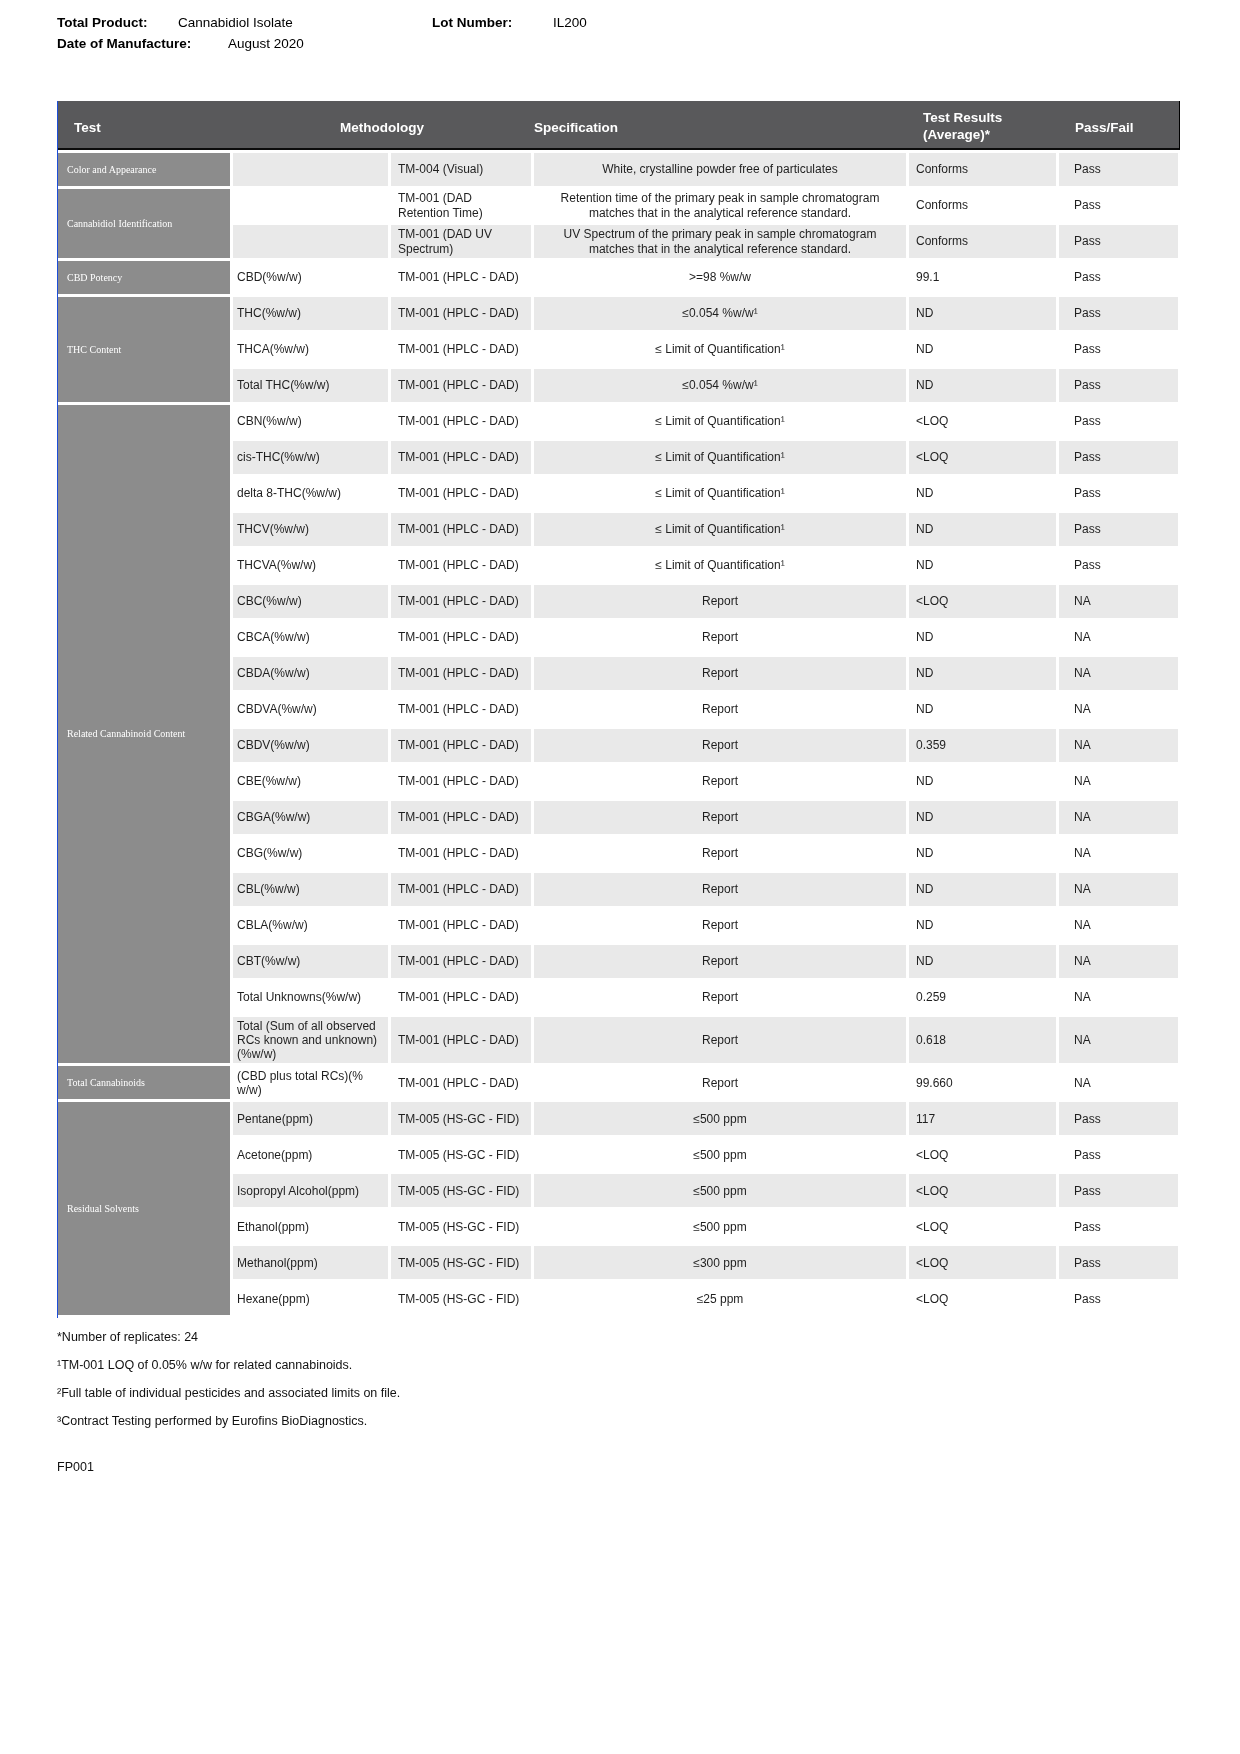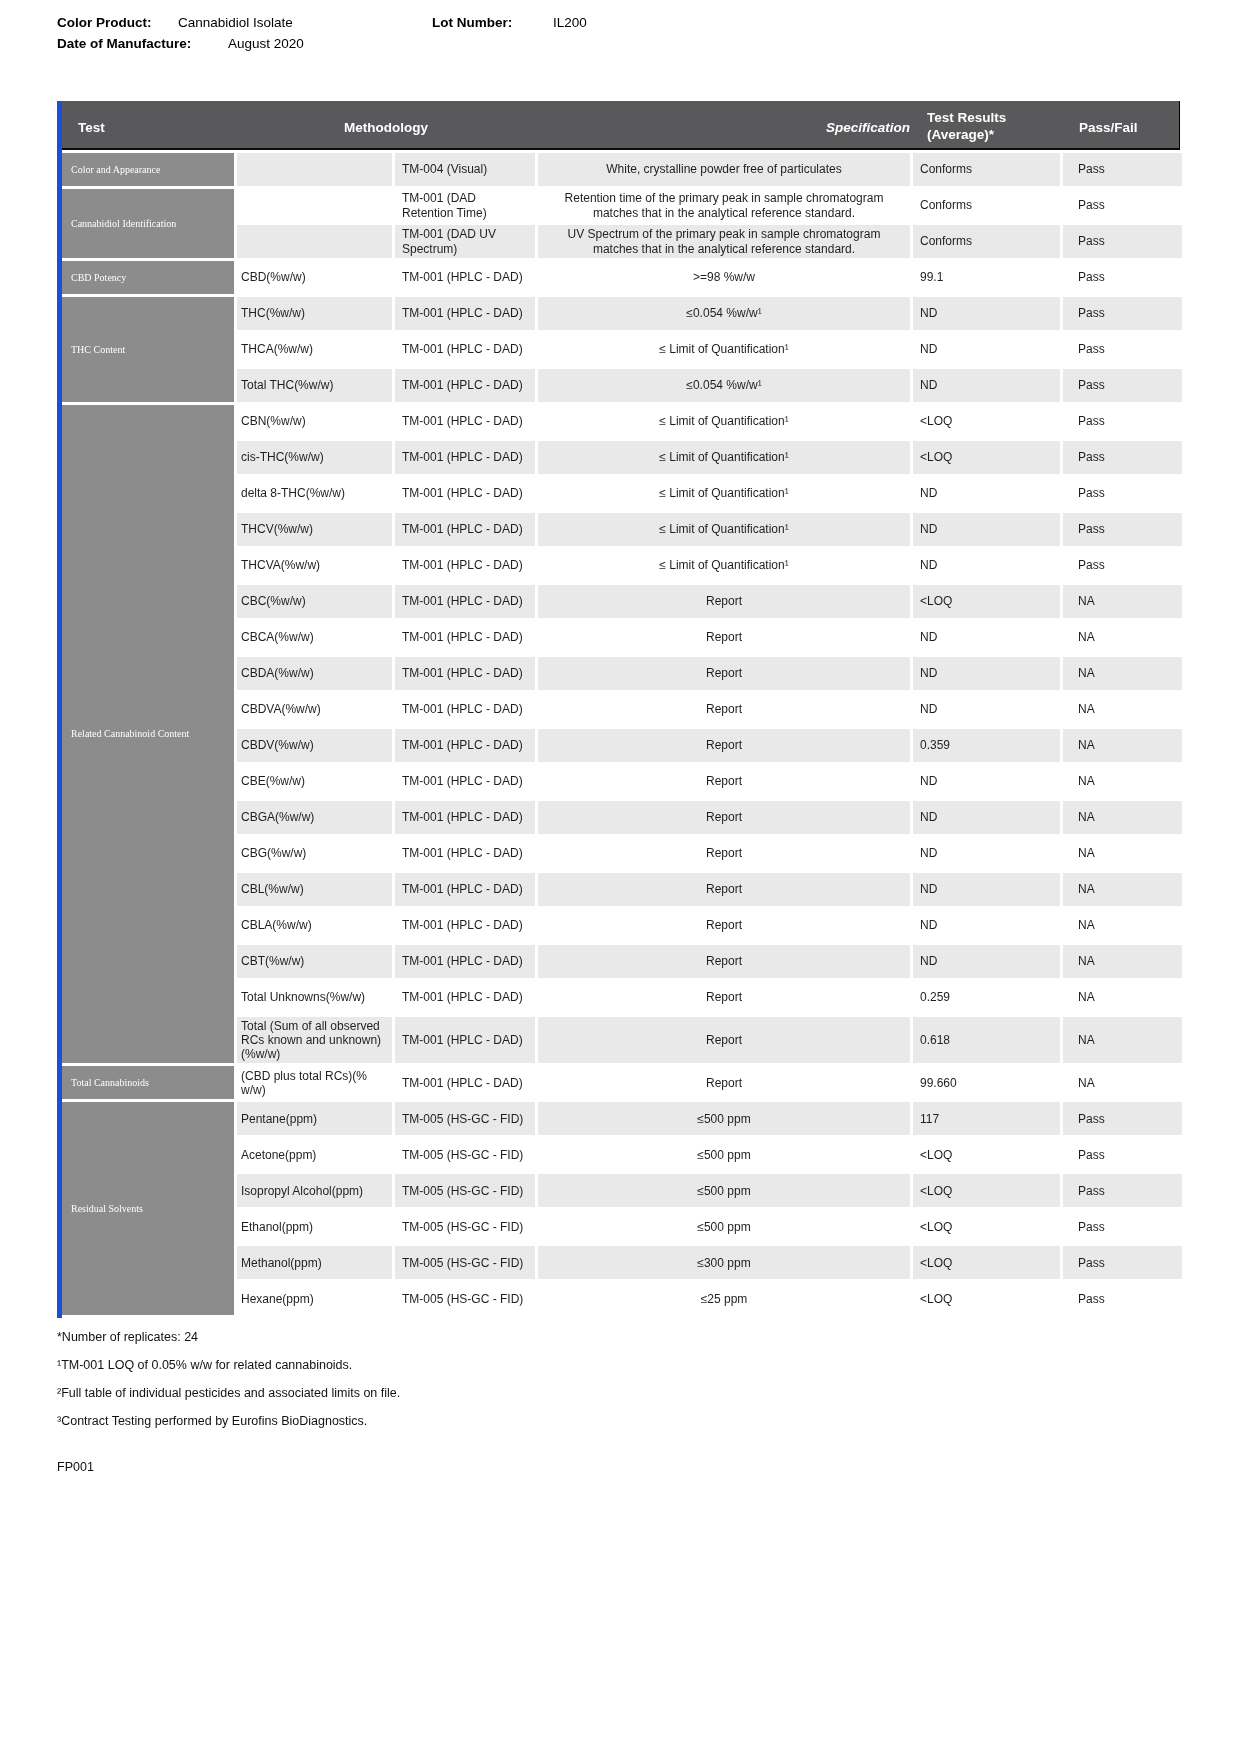--- a/index.html
+++ b/index.html
@@ -29,21 +29,21 @@
   .fp-label{left:0;}
   .fp-value{left:121px;}
   .lot-label{left:375px;}
   .lot-value{left:496px;}
   .dom-label{left:0;}
   .dom-value{left:171px;}
 
   .table-wrap{
     position:relative;
     margin-top:44px;
-    border-left:5px solid #1d4ed8;
+    border-left:1px solid #1d4ed8;
     width:1123px;
   }
   .header-strip{
     position:absolute;top:0;left:0;right:0;height:49px;
     background:var(--header-bg);
     border-bottom:2px solid #0b0b0b;
     border-right:1px solid #000;
   }
   table{
     position:relative;
@@ -61,21 +61,21 @@
   col.c-pass{width:119px;}
   thead th{
     background:transparent;
     color:#ffffff;
     font-size:13.5px;font-weight:bold;
     height:46px;vertical-align:middle;
     padding:0;text-align:left;
   }
   th.h-test{padding-left:16px;}
   th.h-method{text-align:center;}
-  th.h-spec{text-align:right;font-style:italic;}
+  th.h-spec{text-align:left;}
   th.h-results{padding-left:14px;padding-right:30px;line-height:1.25;}
   th.h-pass{padding-left:16px;}
   tbody tr{height:33px;}
   tbody td{
     font-size:12px;line-height:1.18;
     vertical-align:middle;
     padding:2px 8px;
     color:var(--ink);
     background:transparent;
   }
@@ -100,21 +100,21 @@
   .form-code{margin-top:25px;font-size:12.5px;color:#111;}
 </style>
 </head>
 <body>
 
 <div class="content">
 
 
   <div class="meta">
     <div class="meta-row">
-      <span class="m-label fp-label">Color Product:</span>
+      <span class="m-label fp-label">Total Product:</span>
       <span class="fp-value">Cannabidiol Isolate</span>
       <span class="m-label lot-label">Lot Number:</span>
       <span class="lot-value">IL200</span>
     </div>
     <div class="meta-row">
       <span class="m-label dom-label">Date of Manufacture:</span>
       <span class="dom-value">August 2020</span>
     </div>
   </div>
 

